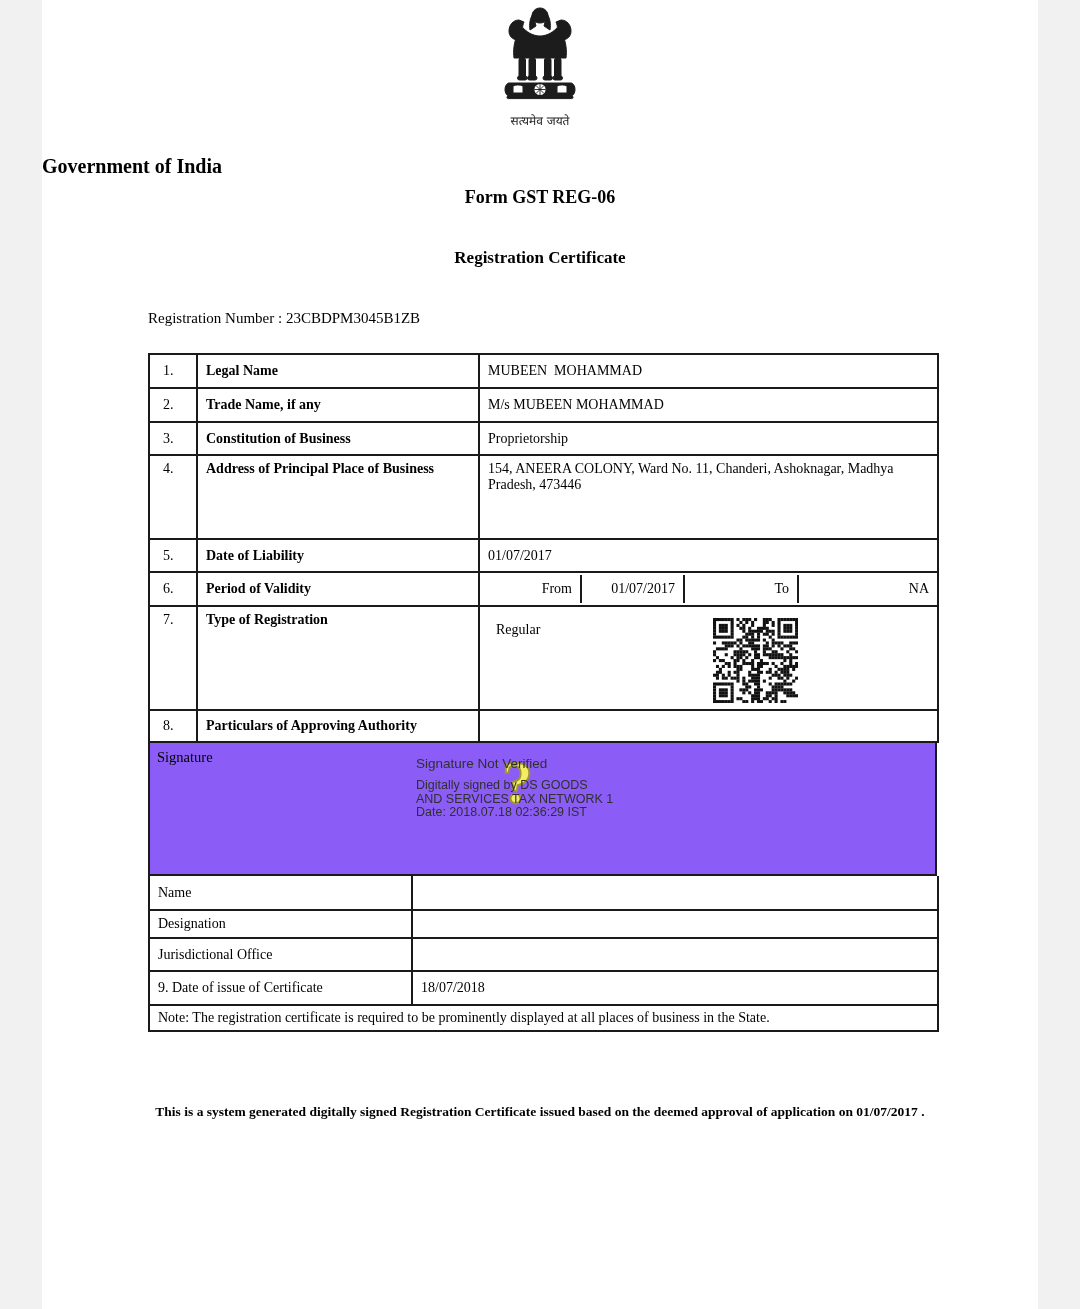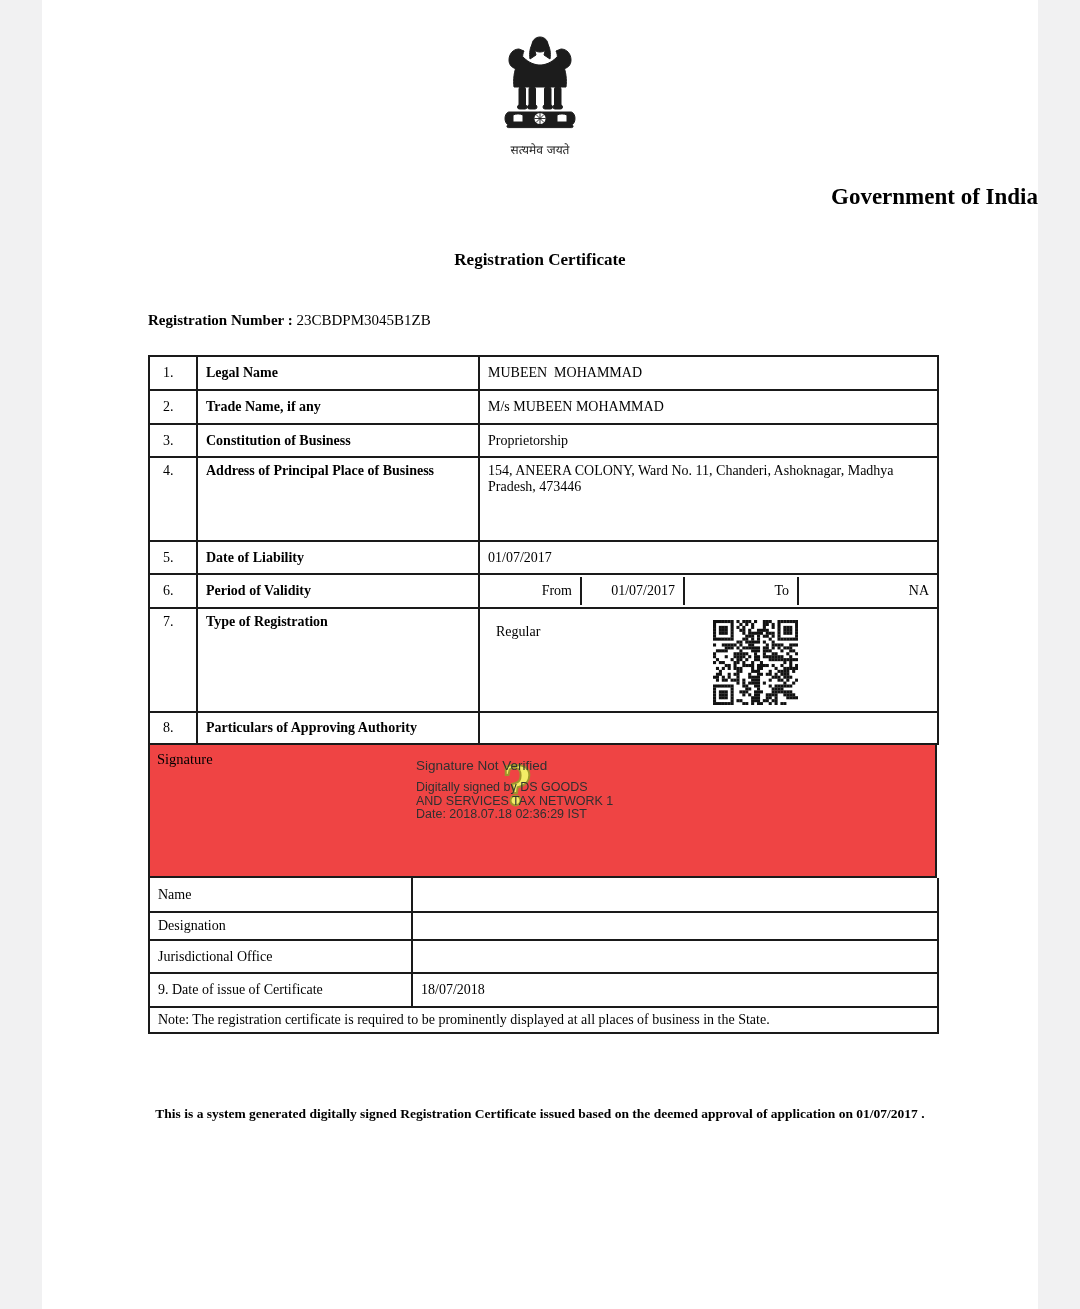--- a/index.html
+++ b/index.html
@@ -1,29 +1,29 @@
 <!DOCTYPE html>
 <html><head>
 <meta charset="utf-8">
 <style>
   * { margin: 0; padding: 0; box-sizing: border-box; }
   body { background: #e8e8ea; font-family: "Liberation Serif", serif; color: #000; }
   .stage { width: 1080px; height: 1309px; background: #f1f1f2; margin: 0 auto; overflow: hidden; }
   .page { width: 996px; height: 1309px; margin: 0 auto; background: #ffffff; position: relative; }
 
   
-  .emblem-area { padding-top: 35px; text-align: center; }
+  .emblem-area { padding-top: 6px; text-align: center; }
   .motto { font-family: "DejaVu Sans", sans-serif; font-size: 12px; margin-top: 2px; color: #1c1c1c; }
-  .h-gov   { margin-top: 26px; text-align: right; font-size: 23px; font-weight: bold; }
+  .h-gov   { margin-top: 26px; text-align: left; font-size: 20px; font-weight: bold; }
   .h-form  { margin-top: 9px;  text-align: center; font-size: 18px; font-weight: bold; }
   .h-rule  { margin-top: 7px;  text-align: center; font-size: 15px; font-style: italic; }
   .h-cert  { margin-top: 40px; text-align: center; font-size: 17px; font-weight: bold; }
 
   .regline { margin: 42px 0 0 106px; font-size: 15px; }
-  .regline .lbl { font-weight: bold; }
+  .regline .lbl { font-weight: normal; }
 
   
   .cert { margin: 26px 0 0 106px; width: 789px; }
   table { border-collapse: collapse; table-layout: fixed; width: 789px; }
   td { border: 2px solid #1a1a1a; font-size: 14px; padding: 4px 8px; overflow: hidden; }
   td.num { padding-left: 13px; }
   td.lbl { font-weight: bold; }
   td.val { white-space: pre-wrap; }
   tr.vtop td { vertical-align: top; padding-top: 5px; }
   td.nopad { padding: 0; }
@@ -33,21 +33,21 @@
   .pv .c1 { width: 100px; }
   .pv .c2 { width: 103px; border-left: 2px solid #1a1a1a; }
   .pv .c3 { width: 114px; border-left: 2px solid #1a1a1a; }
   .pv .c4 { flex: 1; border-left: 2px solid #1a1a1a; }
 
   .tor-cell { position: relative; height: 97px; }
   .tor-regular { position: absolute; left: 16px; top: 10px; font-size: 14px; }
   .qr { position: absolute; left: 233px; top: 6px; width: 85px; height: 85px; }
 
   
-  .sigbox { position: relative; width: 789px; height: 133px; border-left: 2px solid #1a1a1a; border-right: 2px solid #1a1a1a; border-bottom: 2px solid #1a1a1a; background: #ef4444; }
+  .sigbox { position: relative; width: 789px; height: 133px; border-left: 2px solid #1a1a1a; border-right: 2px solid #1a1a1a; border-bottom: 2px solid #1a1a1a; background: #8b5cf6; }
   .sig-label { position: absolute; left: 7px; top: 6px; font-size: 14.5px; }
   .sig-q { position: absolute; left: 352px; top: 8px; font-family: "Liberation Serif", serif; font-size: 62px; font-weight: bold; color: #f3ed66; -webkit-text-stroke: 2px #a0942c; z-index: 1; line-height: 1; }
   .sig-text { position: absolute; left: 266px; top: 13px; font-family: "Liberation Sans", sans-serif; color: #303030; z-index: 2; }
   .sig-text .l-top { font-size: 13.5px; margin-bottom: 8px; }
   .sig-text .l { font-size: 12.5px; line-height: 13.5px; }
 
   .officer td { font-weight: normal; }
   .officer tr:first-child td { border-top: none; }
 
   .footer { margin-top: 72px; text-align: center; font-size: 13.5px; font-weight: bold; padding: 0 90px; }
@@ -95,20 +95,21 @@
           <path d="M18 80 C21 78.5 25 78.5 28 80 L28 87 L18 87 Z" fill="#ffffff" stroke-width="1"></path>
           <path d="M62 80 C65 78.5 69 78.5 72 80 L72 87 L62 87 Z" fill="#ffffff" stroke-width="1"></path>
 
           <rect x="12" y="90" width="66" height="2.6" rx="1.3"></rect>
         </g>
       </svg>
       <div class="motto">सत्यमेव जयते</div>
     </div>
 
     <div class="h-gov">Government of India</div>
+    <div class="h-form">Form GST REG-06</div>
     <div class="h-cert">Registration Certificate</div>
 
     <div class="regline">
       <span class="lbl">Registration Number :</span>
       <span>23CBDPM3045B1ZB</span>
     </div>
 
     <div class="cert">
 
       <table>

